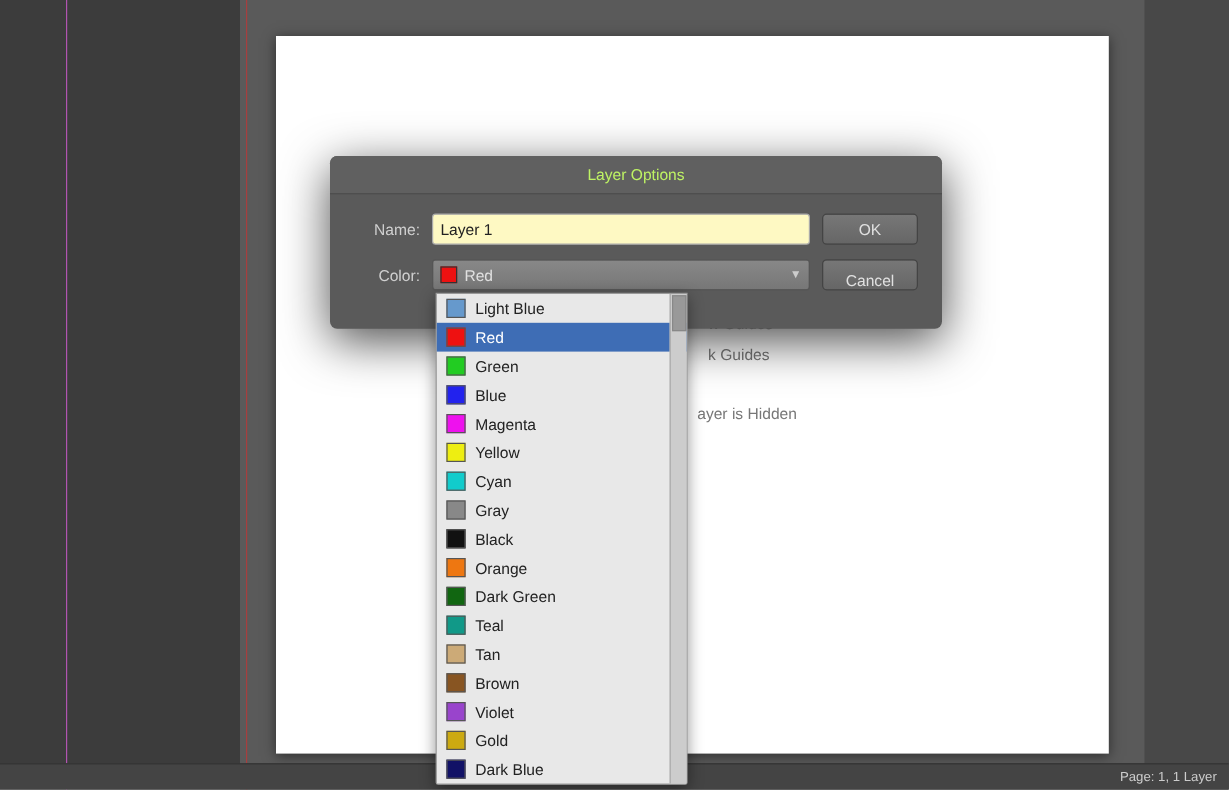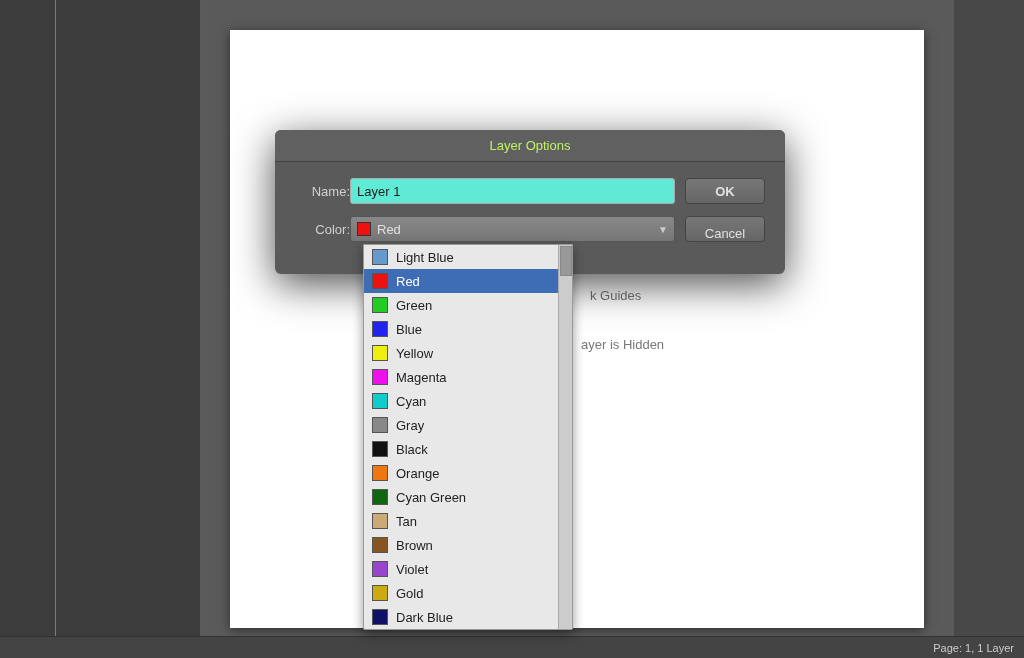--- a/index.html
+++ b/index.html
@@ -116,48 +116,48 @@
     .dialog-row {
       display: flex;
       align-items: center;
       margin-bottom: 12px;
     }
 
     .dialog-label {
       color: #d0d0d0;
       width: 55px;
       text-align: right;
+      margin-right: 10px;
       font-size: 13px;
     }
 
     .name-input {
       flex: 1;
       height: 26px;
-      background: #5eead4;
+      background: #fef9c3;
       border: 1px solid #aaa;
       border-radius: 3px;
       padding: 0 6px;
       font-size: 13px;
       color: #222;
       margin-right: 10px;
     }
 
     .ok-button {
       width: 80px;
       height: 26px;
       background: linear-gradient(to bottom, #777, #666);
       border: 1px solid #444;
       border-radius: 4px;
       color: #e0e0e0;
       font-size: 13px;
       cursor: pointer;
       display: flex;
       align-items: center;
       justify-content: center;
-      font-weight: bold;
     }
 
     .cancel-button {
       width: 80px;
       height: 26px;
       background: linear-gradient(to bottom, #777, #666);
       border: 1px solid #444;
       border-radius: 4px;
       color: #e0e0e0;
       font-size: 13px;
@@ -341,46 +341,50 @@
           </div>
           <div class="dropdown-item">
             <div class="color-swatch" style="background: rgb(34, 204, 34);"></div>
             <span class="item-label">Green</span>
           </div>
           <div class="dropdown-item">
             <div class="color-swatch" style="background: rgb(34, 34, 238);"></div>
             <span class="item-label">Blue</span>
           </div>
           <div class="dropdown-item">
+            <div class="color-swatch" style="background: rgb(238, 17, 238);"></div>
+            <span class="item-label">Magenta</span>
+          </div>
+          <div class="dropdown-item">
             <div class="color-swatch" style="background: rgb(238, 238, 17);"></div>
             <span class="item-label">Yellow</span>
           </div>
           <div class="dropdown-item">
-            <div class="color-swatch" style="background: rgb(238, 17, 238);"></div>
-            <span class="item-label">Magenta</span>
-          </div>
-          <div class="dropdown-item">
             <div class="color-swatch" style="background: rgb(17, 204, 204);"></div>
             <span class="item-label">Cyan</span>
           </div>
           <div class="dropdown-item">
             <div class="color-swatch" style="background: rgb(136, 136, 136);"></div>
             <span class="item-label">Gray</span>
           </div>
           <div class="dropdown-item">
             <div class="color-swatch" style="background: rgb(17, 17, 17);"></div>
             <span class="item-label">Black</span>
           </div>
           <div class="dropdown-item">
             <div class="color-swatch" style="background: rgb(238, 119, 17);"></div>
             <span class="item-label">Orange</span>
           </div>
           <div class="dropdown-item">
             <div class="color-swatch" style="background: rgb(17, 102, 17);"></div>
-            <span class="item-label">Cyan Green</span>
+            <span class="item-label">Dark Green</span>
+          </div>
+          <div class="dropdown-item">
+            <div class="color-swatch" style="background: rgb(17, 153, 136);"></div>
+            <span class="item-label">Teal</span>
           </div>
           <div class="dropdown-item">
             <div class="color-swatch" style="background: rgb(204, 170, 119);"></div>
             <span class="item-label">Tan</span>
           </div>
           <div class="dropdown-item">
             <div class="color-swatch" style="background: rgb(136, 85, 34);"></div>
             <span class="item-label">Brown</span>
           </div>
           <div class="dropdown-item">

